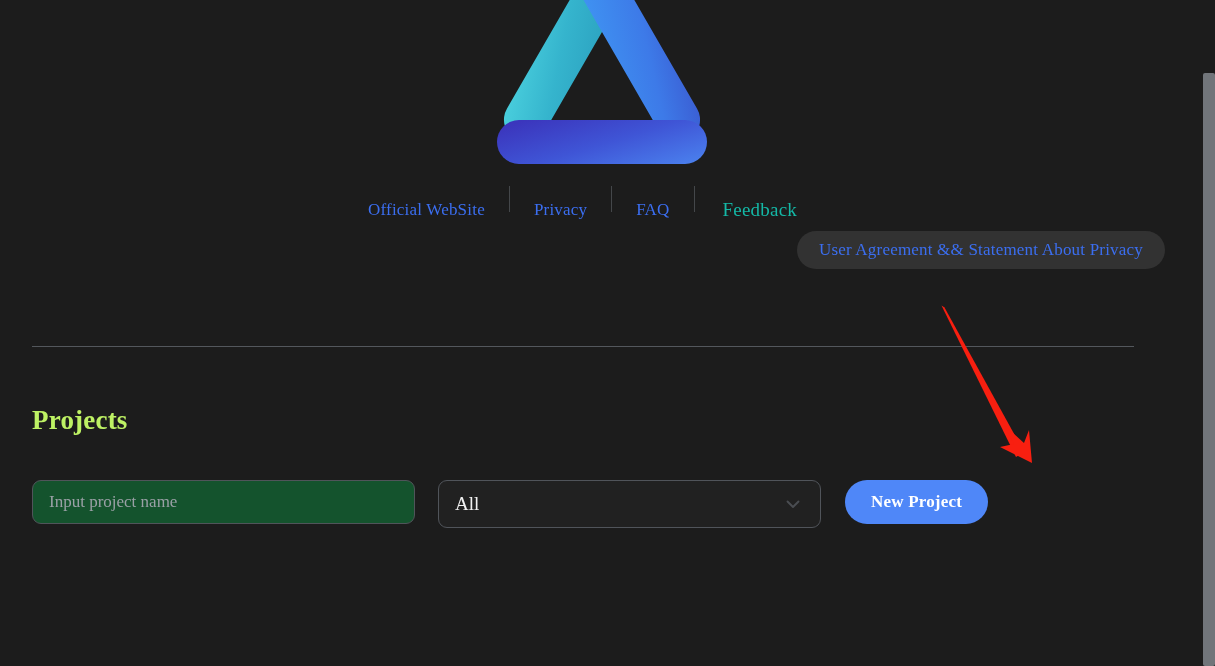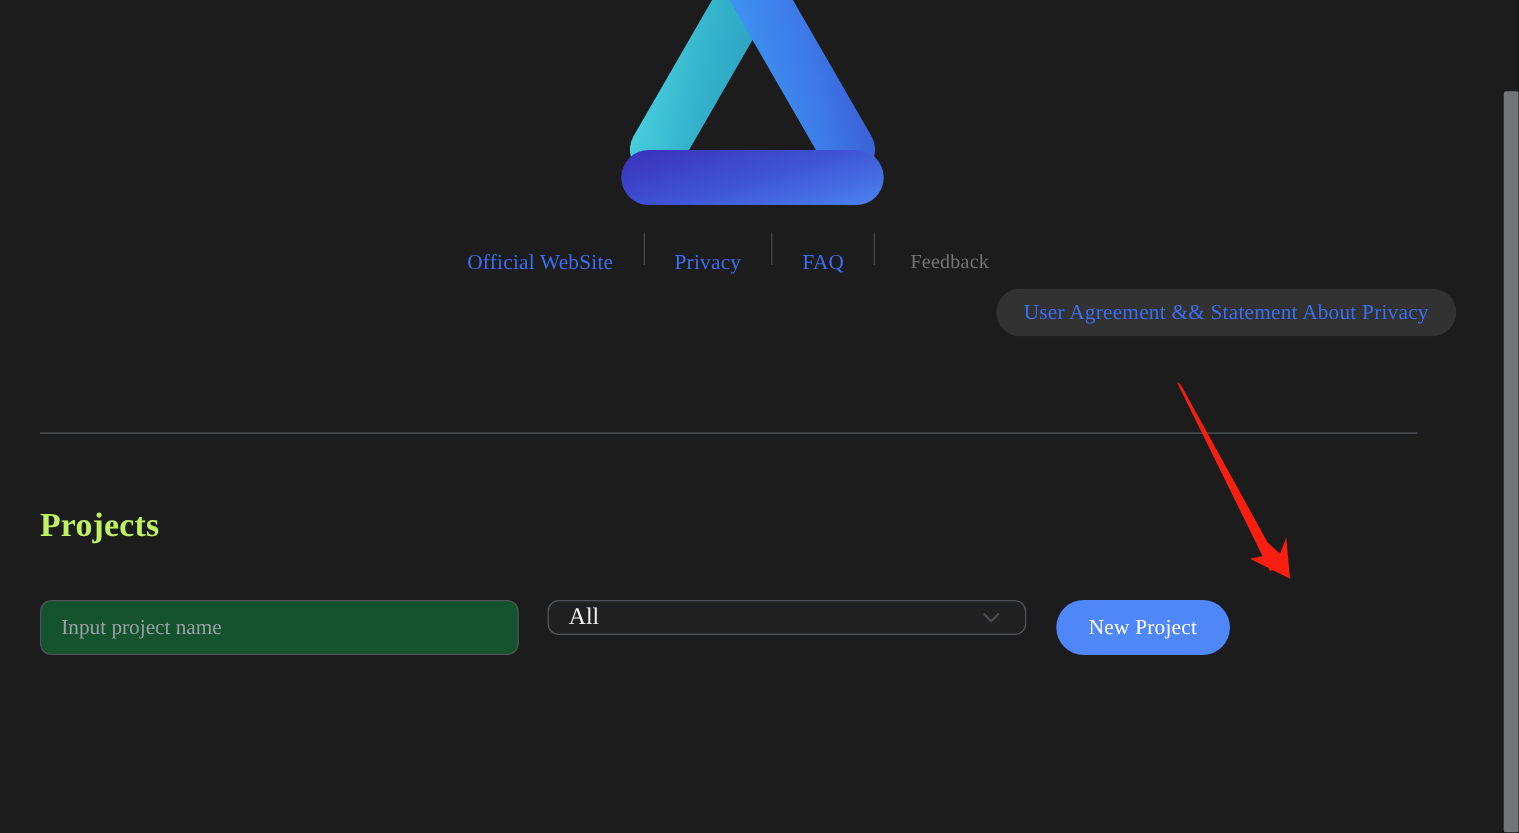--- a/index.html
+++ b/index.html
@@ -53,22 +53,22 @@
     font-size: 17px;
     letter-spacing: .2px;
     text-decoration: none;
     white-space: nowrap;
     padding: 0 24px;
     line-height: 28px;
     cursor: pointer;
     margin-top: 22px;
   }
   .nav-link.accent {
-    color: #737373;
-    font-size: 16px;
+    color: #14b8a6;
+    font-size: 19px;
     padding-left: 28px;
   }
   .nav-sep {
     width: 1px;
     height: 26px;
     background: #44474a;
     flex: 0 0 auto;
   }
 
   
@@ -140,21 +140,21 @@
   }
 
   .select-wrap {
     position: relative;
     margin-left: 23px;
     width: 383px;
     height: 44px;
   }
   .select-box {
     width: 383px;
-    height: 28px;
+    height: 48px;
     background: #212121;
     border: 1px solid #50545a;
     border-radius: 9px;
     display: flex;
     align-items: center;
     padding: 0 16px;
     cursor: pointer;
   }
   .select-value {
     color: #f0f0f0;
@@ -173,20 +173,21 @@
     border-radius: 22px;
     background: #4f87f8;
     color: #ffffff;
     font-family: "Liberation Serif", "DejaVu Serif", serif;
     font-size: 17px;
     letter-spacing: .2px;
     cursor: pointer;
     padding: 0 26px;
     white-space: nowrap;
     line-height: 44px;
+    font-weight: bold;
   }
   .btn-new { margin-left: 24px; }
   .btn-import {
     margin-left: 26px;
     box-shadow: 0 0 0 3px rgba(255,255,255,0.13);
   }
 
   
   .annotation {
     position: absolute;

